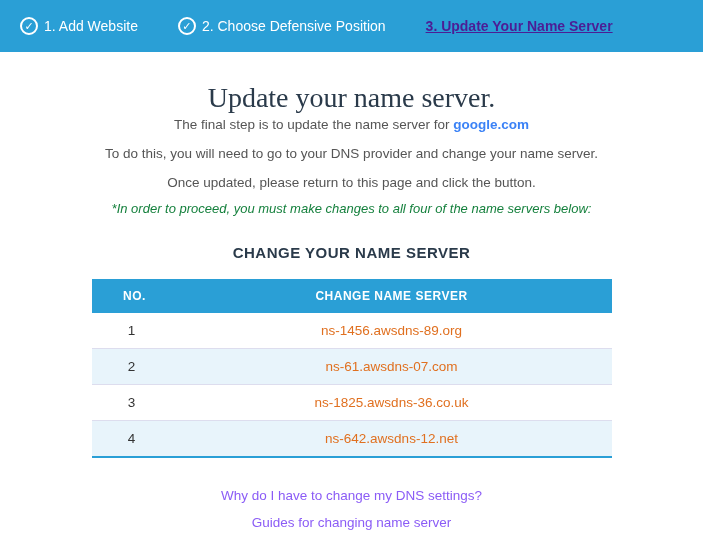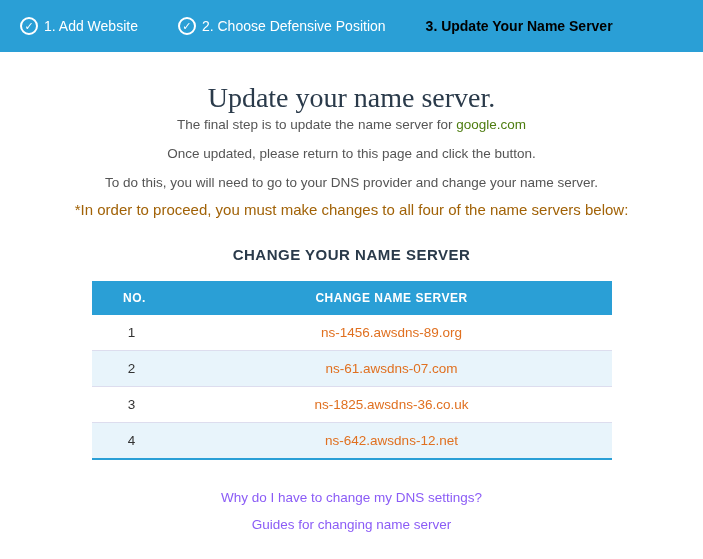--- a/index.html
+++ b/index.html
@@ -32,49 +32,51 @@
       height: 18px;
       border: 2px solid #fff;
       border-radius: 50%;
       display: flex;
       align-items: center;
       justify-content: center;
       font-size: 11px;
       flex-shrink: 0;
     }
     .nav-step-active {
-      color: #000000;
-      font-weight: bold;
+      color: #4c1d95;
+      font-weight: bold;
+      text-decoration: underline;
     }
 
     
     .main-content {
       padding: 30px 40px 30px 40px;
       text-align: center;
     }
     .page-title {
       font-size: 28px;
       color: #2a3a4a;
       font-weight: 300;
       font-family: Georgia, serif;
     }
     .subtitle {
       font-size: 13.5px;
       color: #555;
       line-height: 1.7;
       margin-bottom: 6px;
     }
     .subtitle .bold-domain {
-      font-weight: normal;
-      color: #4d7c0f;
+      font-weight: bold;
+      color: #3b82f6;
     }
     .warning-text {
-      font-size: 15px;
-      color: #a16207;
+      font-size: 13px;
+      color: #15803d;
       margin-bottom: 28px;
+      font-style: italic;
     }
 
     
     .table-section {
       max-width: 520px;
       margin: 0 auto 24px auto;
     }
     .table-header-label {
       font-size: 15px;
       font-weight: bold;
@@ -151,22 +153,22 @@
     <span>3. Update Your Name Server</span>
   </div>
 </nav>
 
 <div class="main-content">
   <h1 class="page-title">Update your name server.</h1>
 
   <p class="subtitle">
     <span>The final step is to update the name server for </span><strong class="bold-domain">google.com</strong>
   </p>
+  <p class="subtitle">To do this, you will need to go to your DNS provider and change your name server.</p>
   <p class="subtitle">Once updated, please return to this page and click the button.</p>
-  <p class="subtitle">To do this, you will need to go to your DNS provider and change your name server.</p>
   <p class="warning-text">*In order to proceed, you must make changes to all four of the name servers below:</p>
 
   <div class="table-section">
     <div class="table-header-label">CHANGE YOUR NAME SERVER</div>
     <table>
       <thead>
         <tr>
           <th>No.</th>
           <th>CHANGE NAME SERVER</th>
         </tr>

